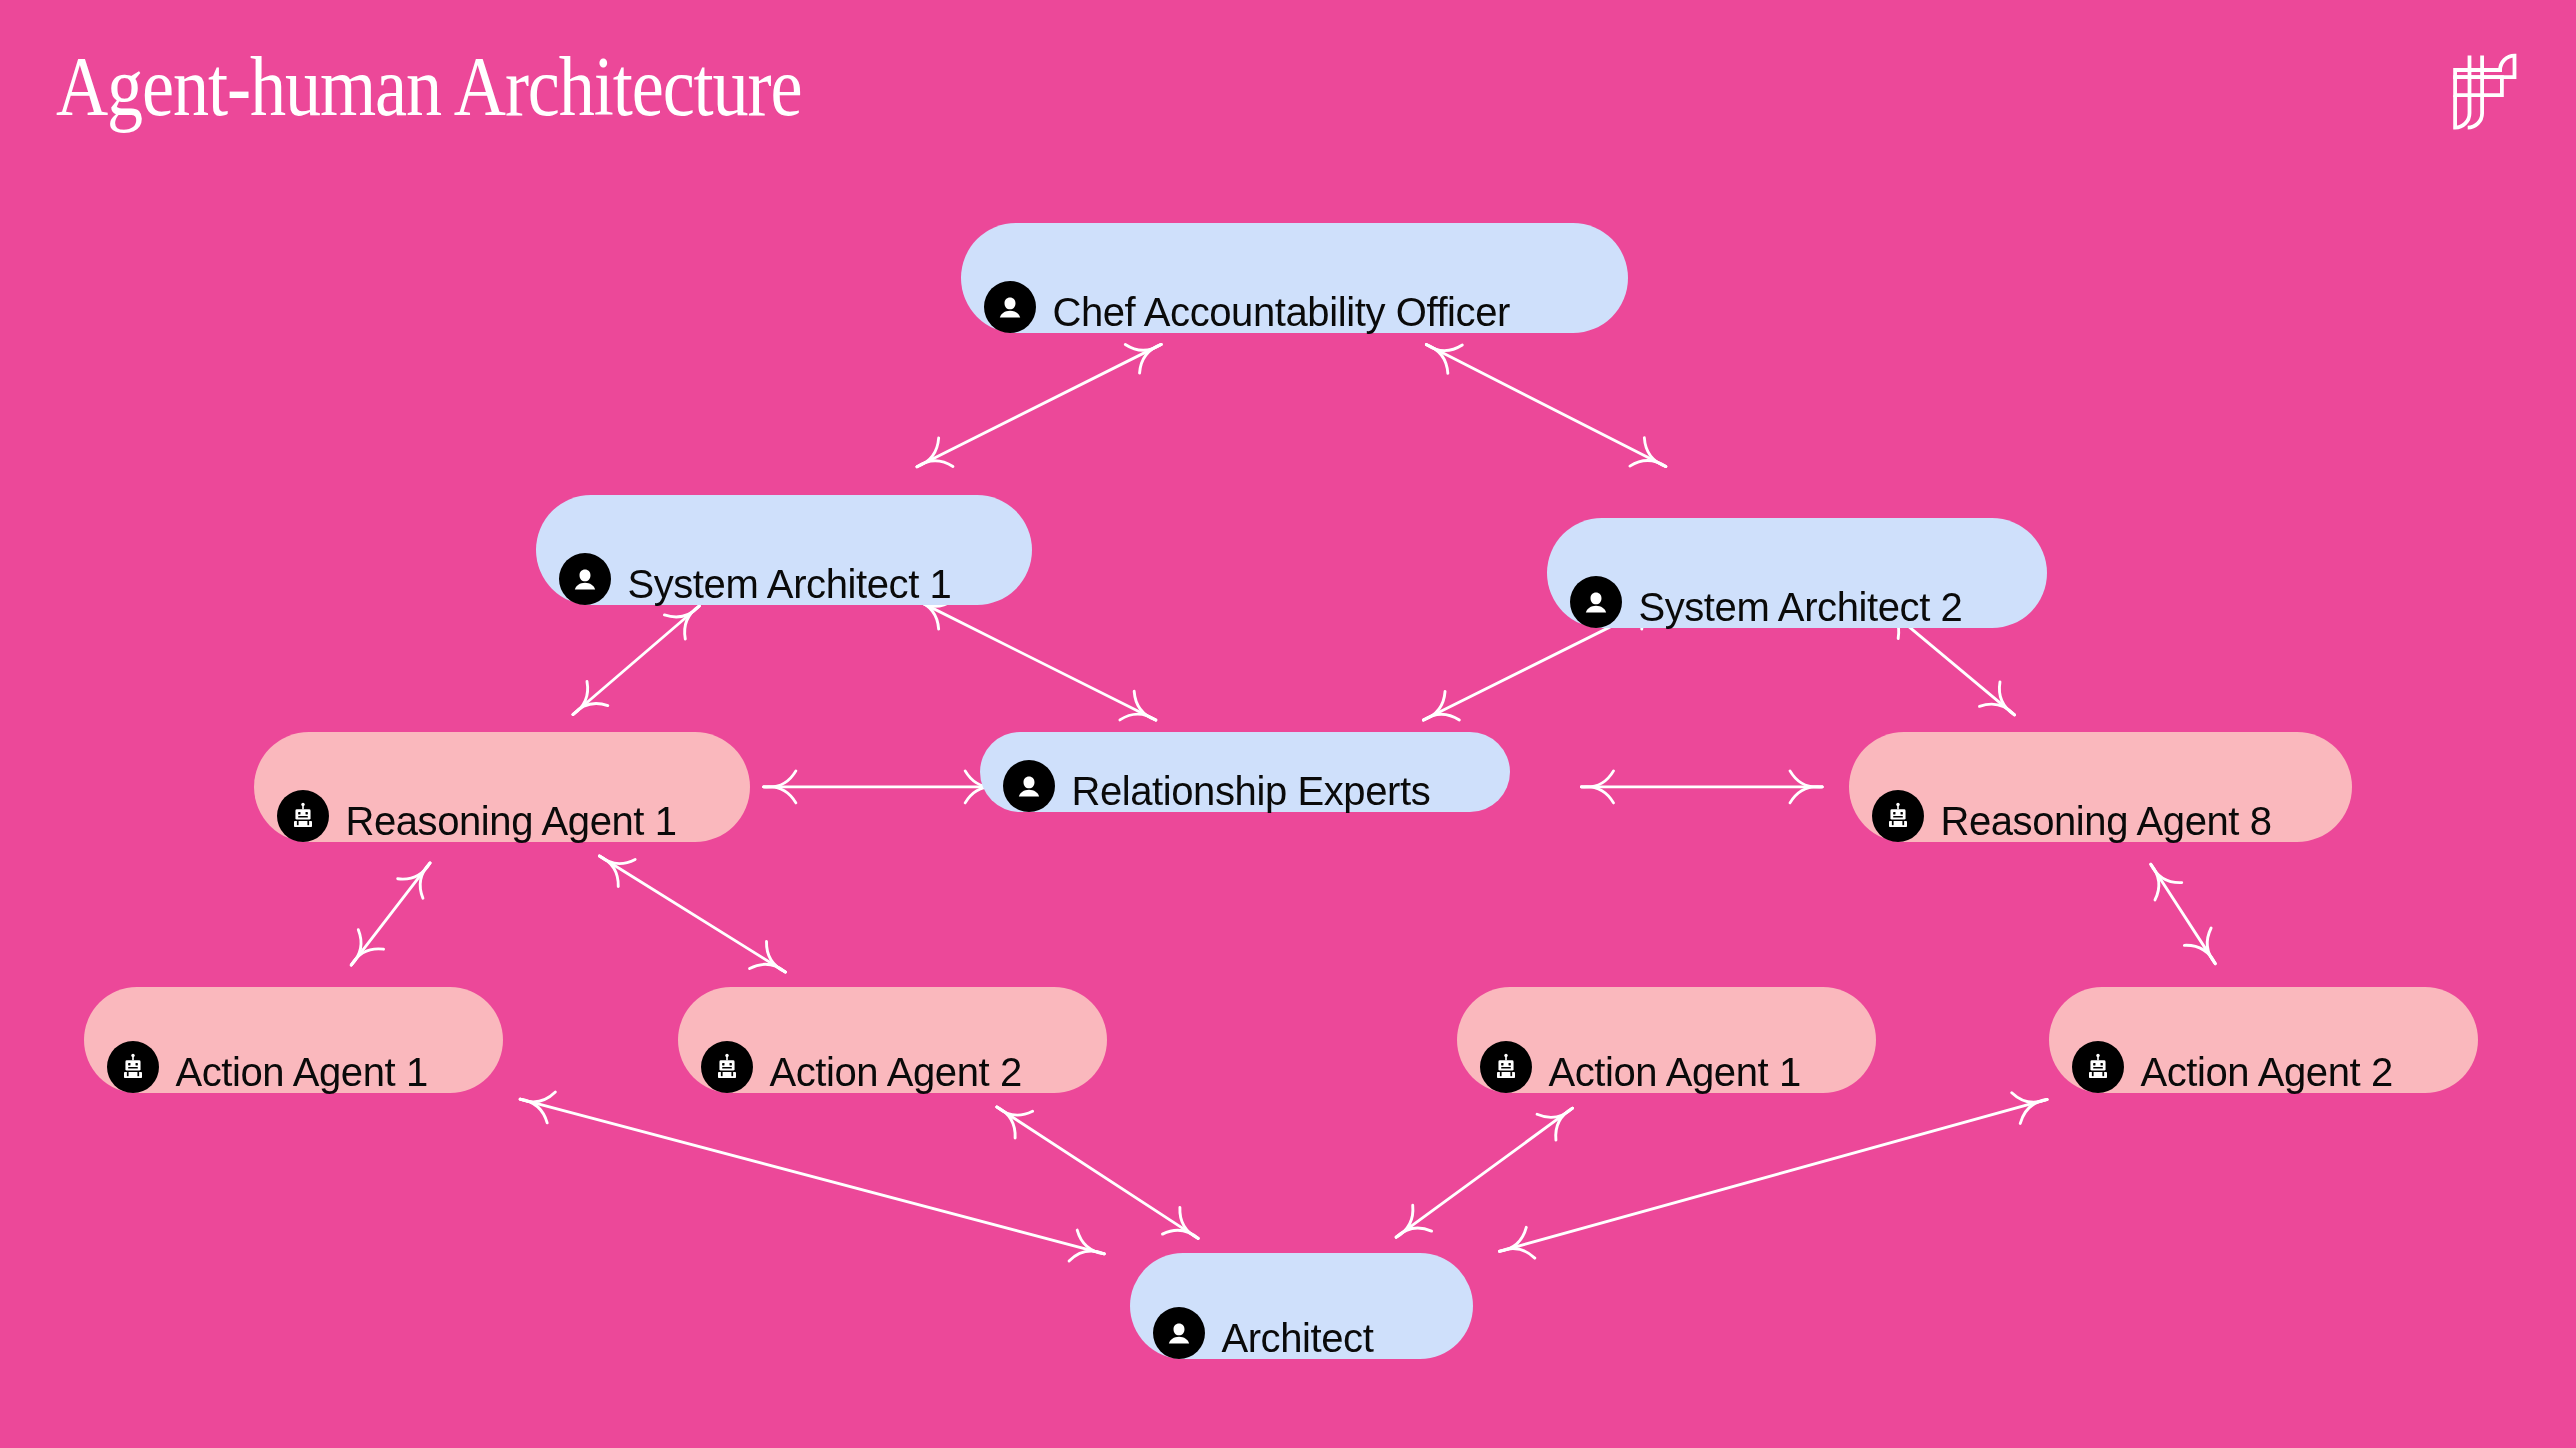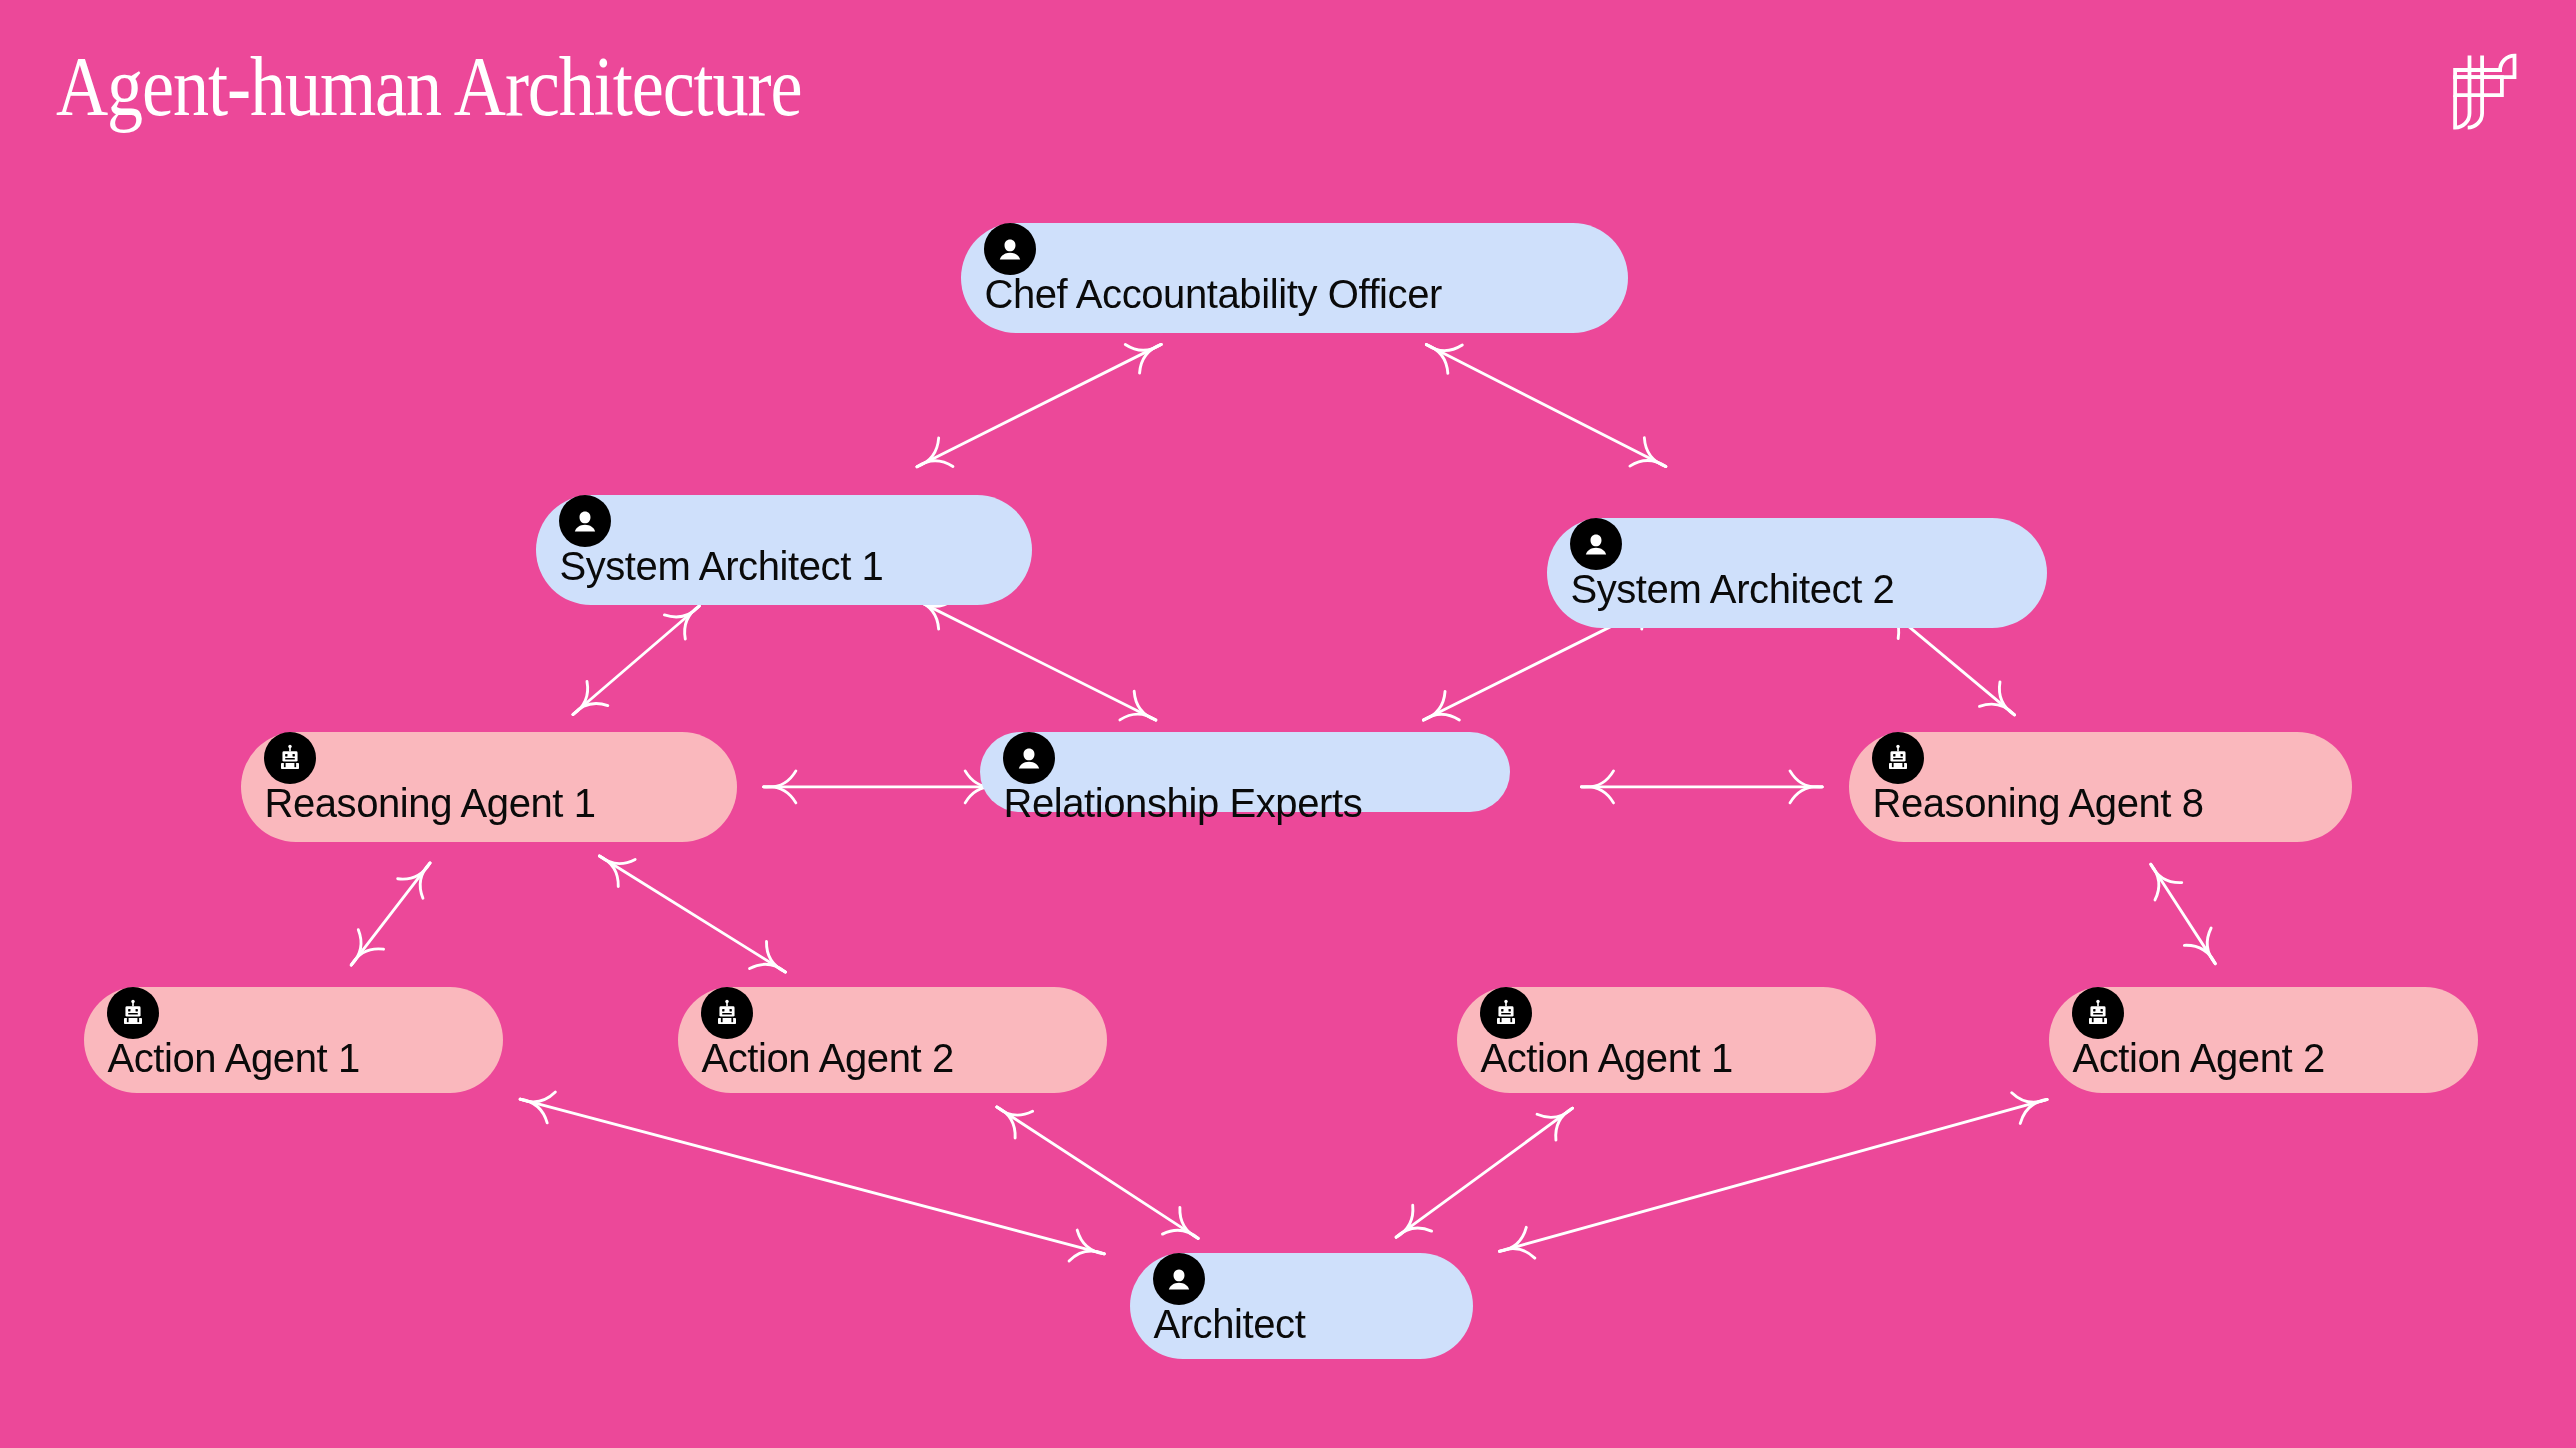--- a/index.html
+++ b/index.html
@@ -55,26 +55,25 @@
     left: 0; top: 0;
     width: 2576px;
     height: 1448px;
     pointer-events: none;
   }
 
   
   .node {
     position: absolute;
     display: flex;
-    align-items: flex-start;
+    align-items: flex-end;
     box-sizing: border-box;
     border-radius: 898px;
     padding: 0 31px 0 23.4px;
     white-space: nowrap;
-    flex-direction: column;
   }
   .node.human  { background: #cfe0fb; }
   .node.agent  { background: #fab8bd; }
 
   .node-icon {
     width: 52px;
     height: 52px;
     flex: 0 0 52px;
     border-radius: 50%;
     background: #000000;
@@ -245,21 +244,21 @@
       <div class="node human" style="left: 1547px; top: 479px; width: 500px; height: 110px; margin-top: 39px;">
         <span class="node-icon">
           <svg viewBox="0 0 40 40" width="36" height="36">
             <ellipse cx="20" cy="20" rx="19" ry="20" fill="#000"></ellipse>
             <path d="M20 9.5c3.6 0 6.1 2.6 6.1 6.2 0 3.8-2.6 6.9-6.1 6.9s-6.1-3.1-6.1-6.9c0-3.6 2.5-6.2 6.1-6.2z" fill="#fff"></path>
             <path d="M20 24.2c5.6 0 10.2 3.1 11.3 7.6H8.7c1.1-4.5 5.7-7.6 11.3-7.6z" fill="#fff"></path>
           </svg>
         </span>
         <span class="node-label">System Architect 2</span>
       </div>
-      <div class="node agent" style="left: 241px; top: 732px; width: 496px; height: 110px;">
+      <div class="node agent" style="left: 254px; top: 732px; width: 496px; height: 110px;">
         <span class="node-icon">
           <svg viewBox="0 0 40 40" width="36" height="36">
             <circle cx="20" cy="20" r="20" fill="#000"></circle>
             <rect x="19.1" y="7.4" width="1.8" height="5.2" fill="#fff"></rect>
             <circle cx="20" cy="7.2" r="1.9" fill="#fff"></circle>
             <rect x="11.6" y="12.6" width="16.8" height="11.4" rx="1.6" fill="#fff"></rect>
             <rect x="14.6" y="15.6" width="2.6" height="2.6" rx="0.4" fill="#000"></rect>
             <rect x="22.8" y="15.6" width="2.6" height="2.6" rx="0.4" fill="#000"></rect>
             <rect x="14.6" y="20.0" width="10.8" height="1.6" rx="0.6" fill="#000"></rect>
             <rect x="10.0" y="25.6" width="20.0" height="6.6" rx="0.9" fill="#fff"></rect>

